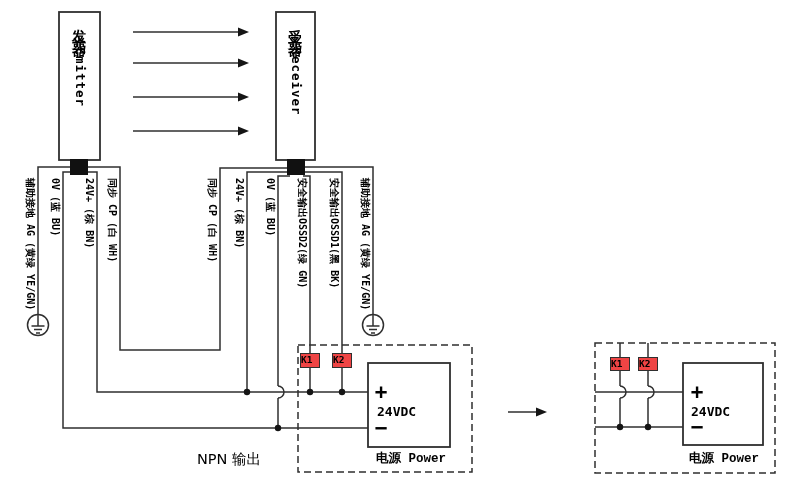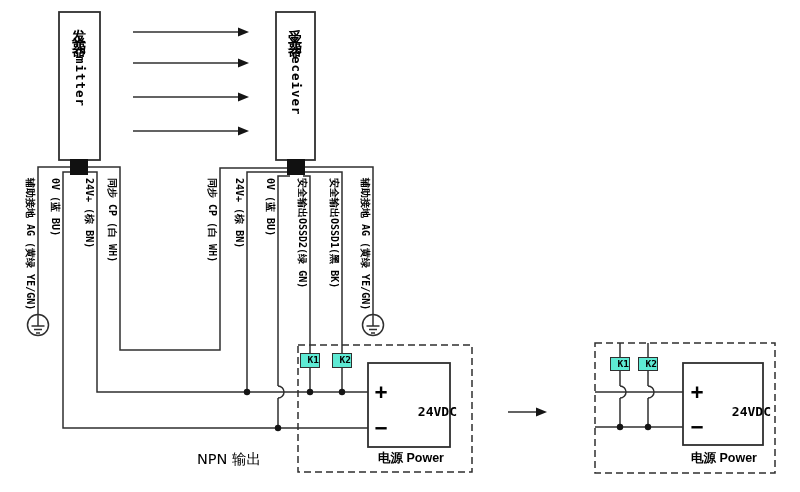--- a/index.html
+++ b/index.html
@@ -29,31 +29,31 @@
   .vname .en{font-size:12.5px; letter-spacing:1px;}
 
   
   .wl{
     position:absolute; white-space:nowrap;
     font-size:10px; line-height:11px; font-weight:bold;
     transform:rotate(90deg); transform-origin:0 0;
   }
 
   .kbox{
-    position:absolute; box-sizing:border-box; background:#5eead4;
-    border:1.5px solid var(--line); text-align:right;
+    position:absolute; box-sizing:border-box; background:#ef4444;
+    border:1.5px solid var(--line); text-align:left;
     font-size:9.5px; font-weight:bold; line-height:11px;
   }
   .psym{position:absolute; width:26px; height:24px; line-height:24px;
     text-align:center; font-size:21px; font-weight:bold;}
-  .vdc{position:absolute; width:80px; text-align:right;
+  .vdc{position:absolute; width:80px; text-align:left;
     font-size:13px; font-weight:bold;}
   .caption{position:absolute; width:120px; text-align:center;
     font-size:12.5px; font-weight:bold;
-    font-family:Liberation Sans, sans-serif;}
+    font-family:Liberation Mono, monospace;}
   .secLabel{position:absolute; width:130px; text-align:center;
     font-size:14.5px; font-family:"DejaVu Sans", sans-serif;}
 </style>
 </head>
 <body>
 
 <div class="stage">
 
   <svg width="800" height="492" viewBox="0 0 800 492">
 

